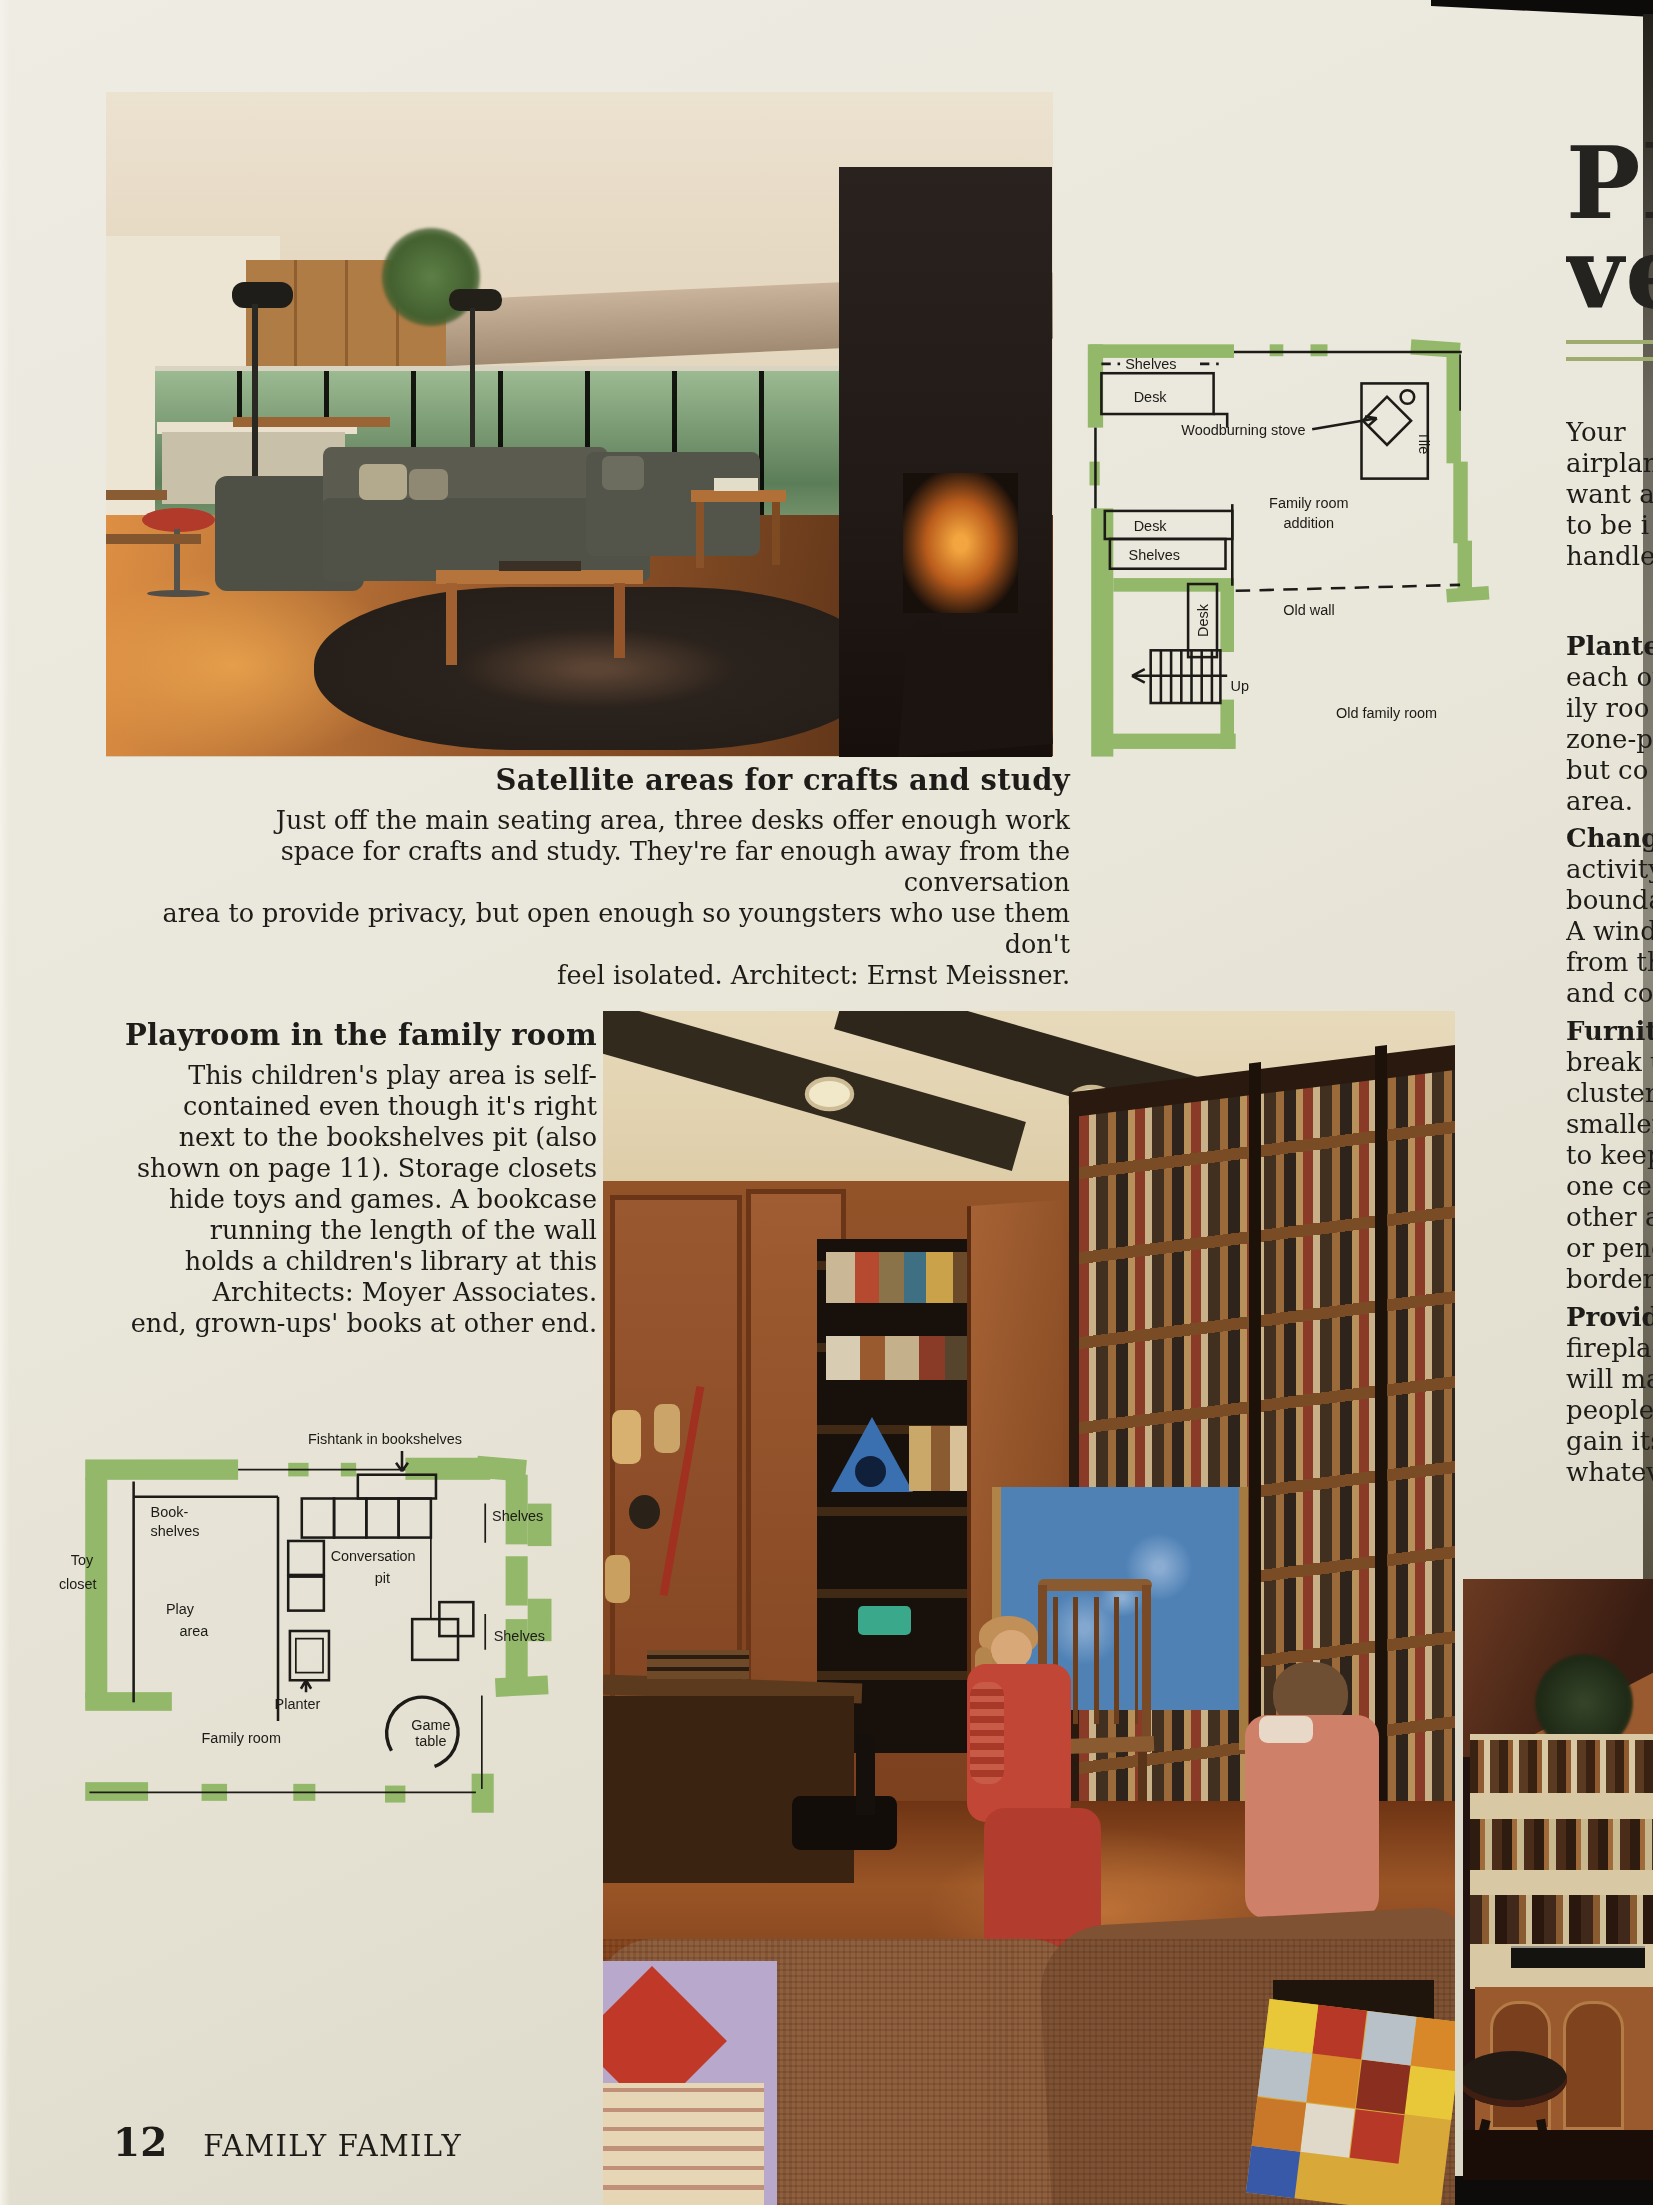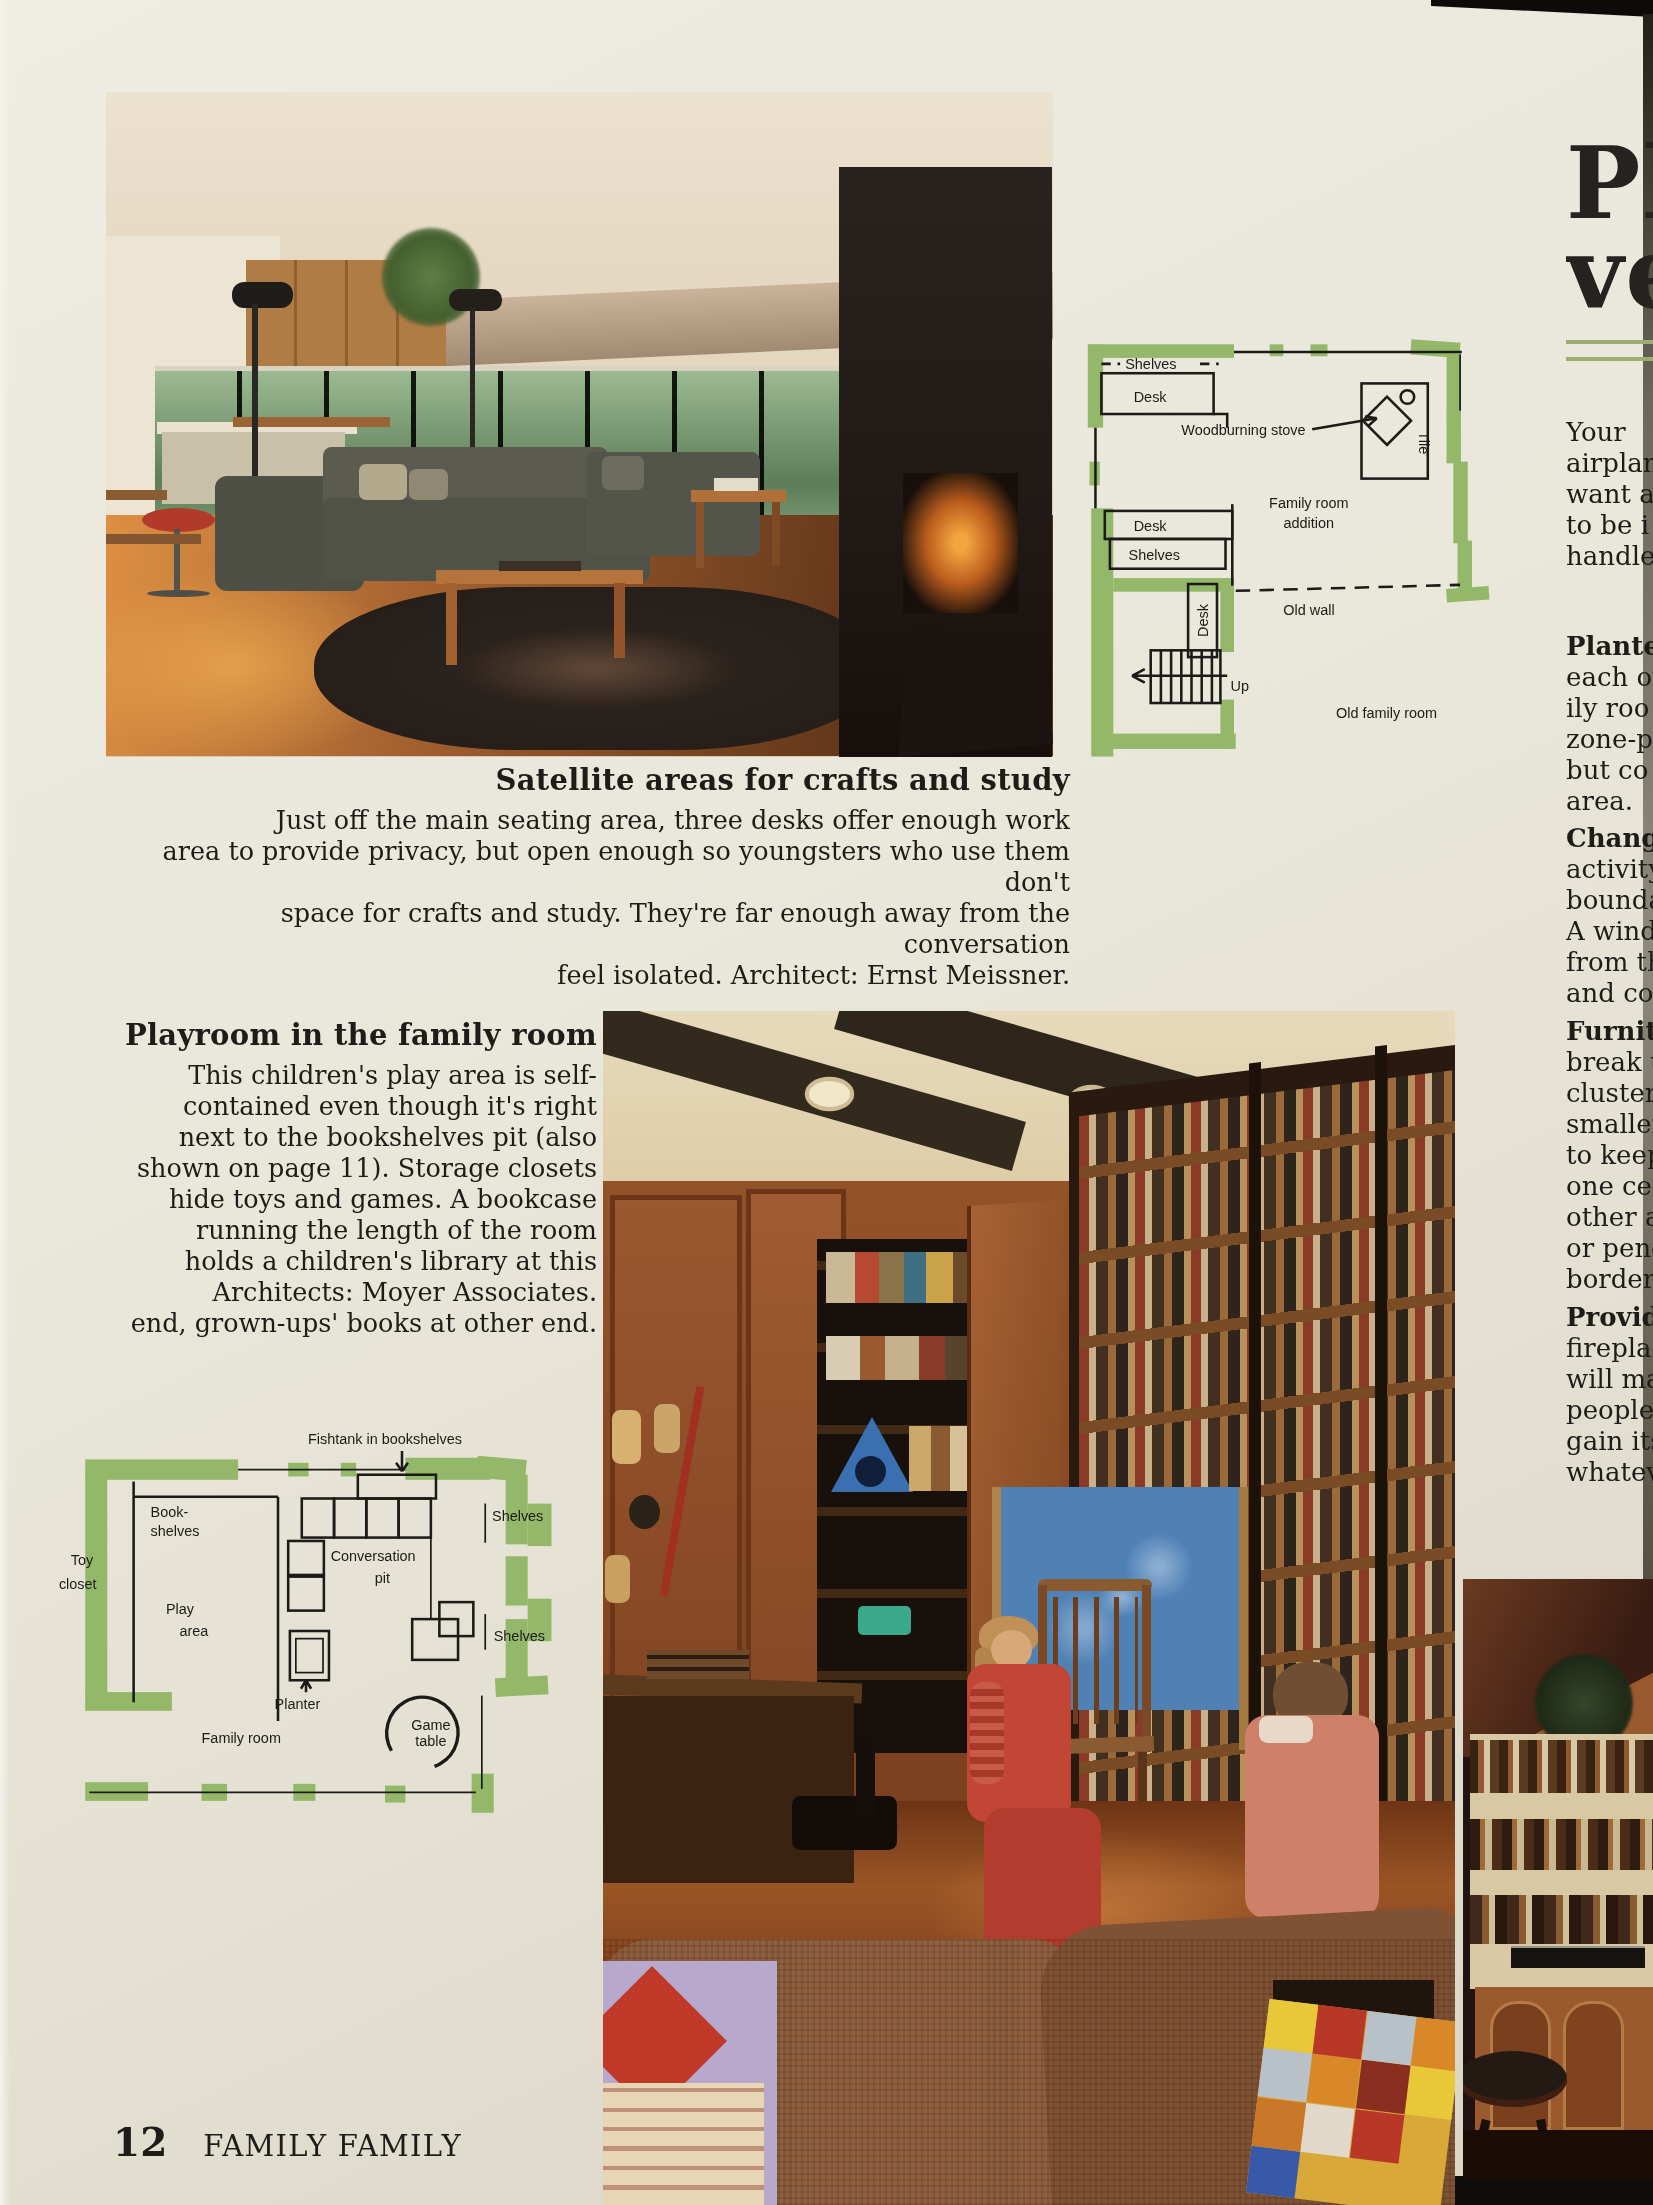--- a/index.html
+++ b/index.html
@@ -149,33 +149,33 @@
     <text x="56" y="266">Shelves</text>
     <text x="143" y="343" text-anchor="middle" transform="rotate(-90 143 337)">Desk</text>
     <text x="238" y="331">Old wall</text>
     <text x="176" y="420">Up</text>
     <text x="300" y="452" font-size="15">Old family room</text>
   </svg>
 
   <div class="cap cap-sat">
     <div class="cap-title">Satellite areas for crafts and study</div>
     <div class="cap-line">Just off the main seating area, three desks offer enough work</div>
+    <div class="cap-line">space for crafts and study. They're far enough away from the conversation</div>
     <div class="cap-line">area to provide privacy, but open enough so youngsters who use them don't</div>
-    <div class="cap-line">space for crafts and study. They're far enough away from the conversation</div>
     <div class="cap-line">feel isolated. Architect: Ernst Meissner.</div>
   </div>
 
   <div class="cap cap-play">
     <div class="cap-title">Playroom in the family room</div>
     <div class="cap-line">This children's play area is self-</div>
     <div class="cap-line">contained even though it's right</div>
     <div class="cap-line">next to the bookshelves pit (also</div>
     <div class="cap-line">shown on page 11). Storage closets</div>
     <div class="cap-line">hide toys and games. A bookcase</div>
-    <div class="cap-line">running the length of the room</div>
+    <div class="cap-line">running the length of the wall</div>
     <div class="cap-line">holds a children's library at this</div>
     <div class="cap-line">Architects: Moyer Associates.</div>
     <div class="cap-line">end, grown-ups' books at other end.</div>
   </div>
 
   <svg class="plan a" viewBox="0 0 690 545" style="left:47px;top:1422px;width:586px;height:463px">
     <g class="grn">
       <rect x="45" y="44" width="180" height="24"></rect>
       <rect x="284" y="48" width="24" height="16"></rect>
       <rect x="346" y="48" width="18" height="16"></rect>

